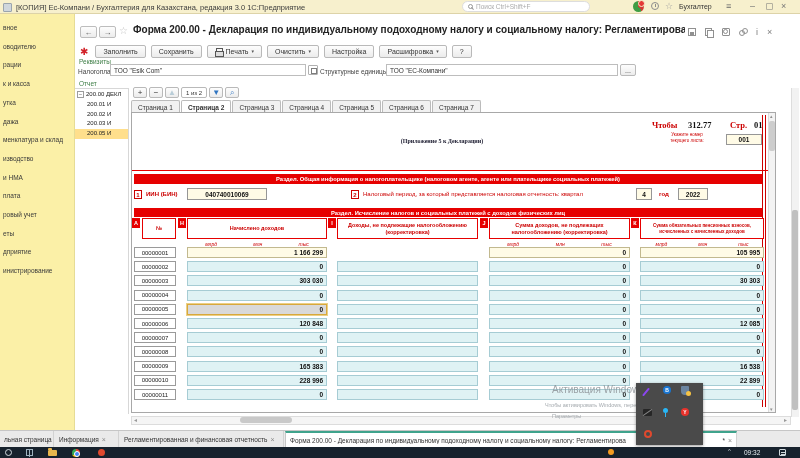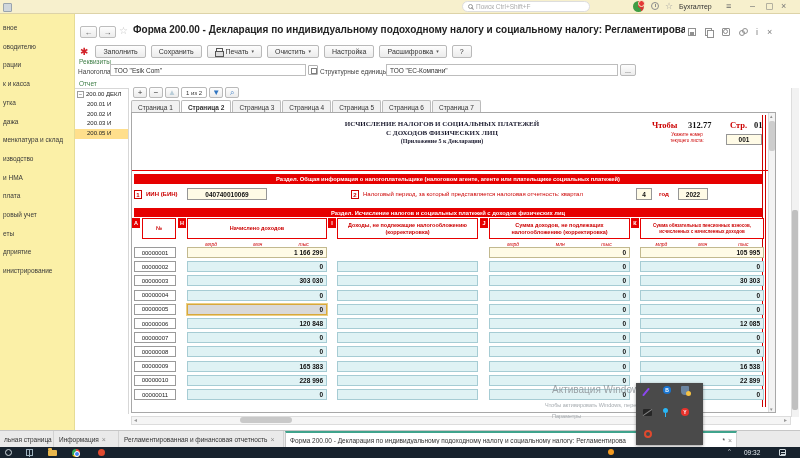--- a/index.html
+++ b/index.html
@@ -138,20 +138,21 @@
 .acenter::after{content:"";position:absolute;left:1px;top:2px;width:4px;height:1px;background:#cfd8dc;box-shadow:0 2px 0 #cfd8dc}
 .caret{font-size:6px;color:#cfd8dc}
 </style>
 </head>
 <body>
 
 <div class="screen">
 
   <div class="titlebar">
     <div class="appicon"></div>
+    <div class="tb-title">[КОПИЯ] Ес-Компани / Бухгалтерия для Казахстана, редакция 3.0 1С:Предприятие</div>
     <div class="search-box">
       <span class="mag"></span>
       <span>Поиск Ctrl+Shift+F</span>
     </div>
     <div class="notif"></div>
     <div class="clockic"></div>
     <div class="starTop">☆</div>
     <div class="tbuser">Бухгалтер</div>
     <div class="tbmenu">≡</div>
     <div class="wbtn" style="left:750px">–</div>
@@ -252,22 +253,20 @@
       <div class="ptab">Страница 1</div>
       <div class="ptab active">Страница 2</div>
       <div class="ptab">Страница 3</div>
       <div class="ptab">Страница 4</div>
       <div class="ptab">Страница 5</div>
       <div class="ptab">Страница 6</div>
       <div class="ptab">Страница 7</div>
     </div>
 
   <div class="canvas">
-    <div class="h1 serif">ИСЧИСЛЕНИЕ НАЛОГОВ И СОЦИАЛЬНЫХ ПЛАТЕЖЕЙ</div>
-    <div class="h2 serif">С ДОХОДОВ ФИЗИЧЕСКИХ ЛИЦ</div>
     <div class="h3 serif">(Приложение 5 к Декларации)</div>
     <div class="abs serif redt" style="left:520px;top:7px;font-size:8.5px">Чтобы</div>
     <div class="abs serif blkt" style="left:556px;top:7px;font-size:8.5px">312.77</div>
     <div class="abs serif redt" style="left:598px;top:7px;font-size:8.5px">Стр.</div>
     <div class="abs serif blkt" style="left:622px;top:7px;font-size:8.5px">01</div>
     <div class="hint">
       <div>Укажите номер</div>
       <div>текущего листа:</div>
     </div>
     <div class="inp" style="left:594px;top:21px;width:36px;height:11px">001</div>

